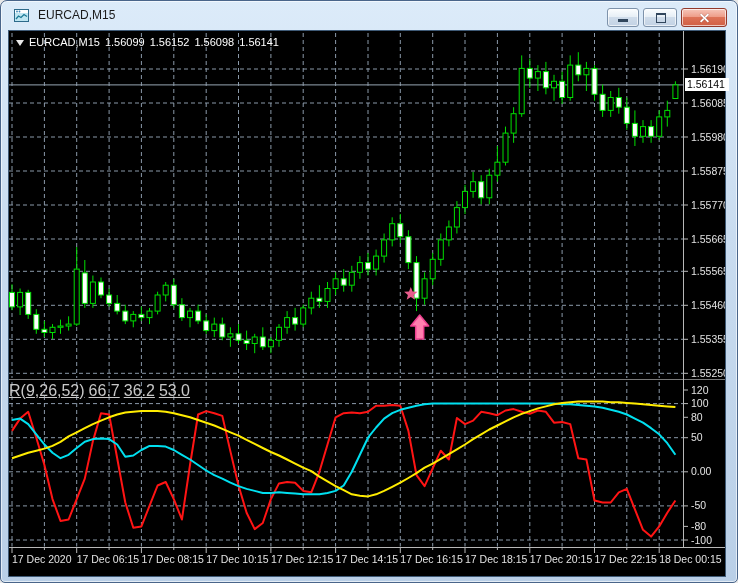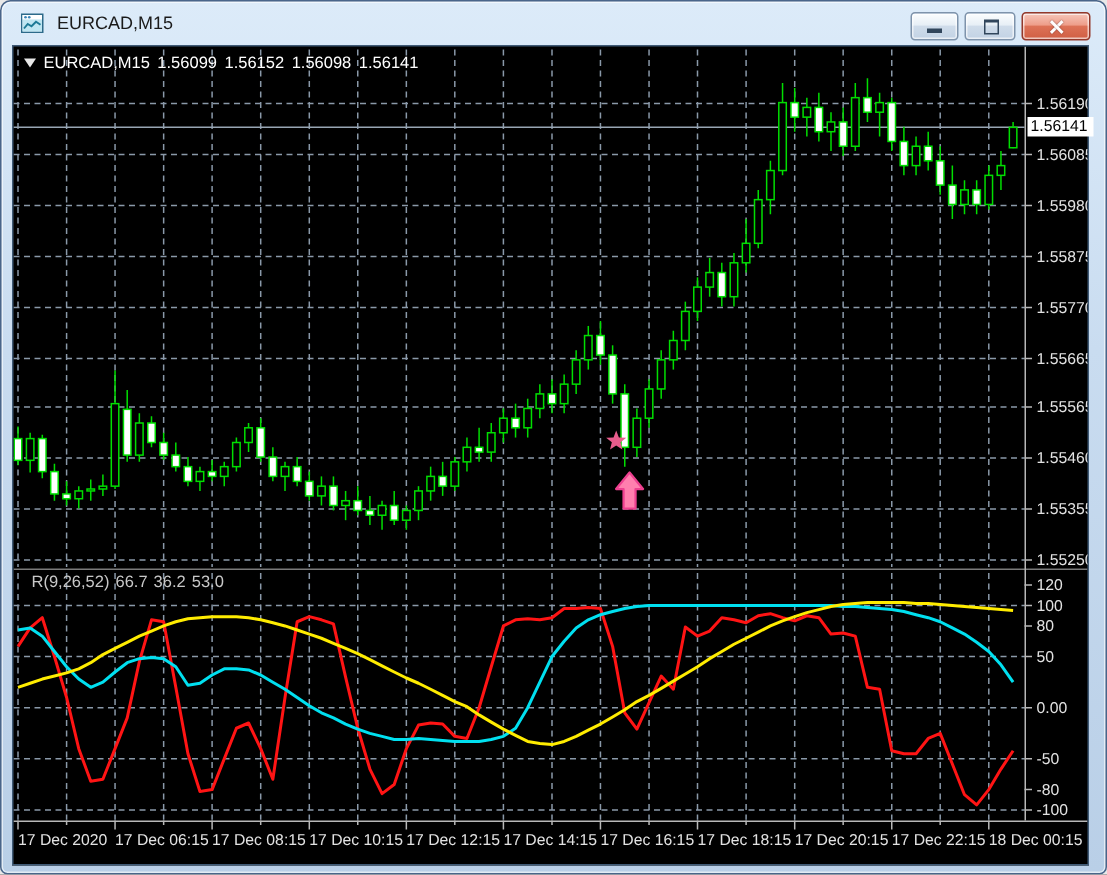--- a/index.html
+++ b/index.html
@@ -21,21 +21,21 @@
   .glyph-res{position:absolute;left:50%;top:4px;width:8px;height:7px;margin-left:-4px;border:1px solid #31465c;border-top-width:2px;background:transparent;}
   .glyph-x{position:absolute;left:50%;top:50%;width:11px;height:11px;transform:translate(-50%,-50%);}
   .glyph-x::before,.glyph-x::after{content:"";position:absolute;left:5px;top:0;width:2px;height:11px;background:#fff;box-shadow:0 0 1px rgba(60,0,0,.6);}
   .glyph-x::before{transform:rotate(45deg);}
   .glyph-x::after{transform:rotate(-45deg);}
   .client{position:absolute;left:7px;top:29px;width:716px;height:545px;background:#000;border:1px solid #3f5a76;}
   .client svg{position:absolute;left:0;top:0;display:block;}
   .chart-header{position:absolute;left:7px;top:5px;font-size:11px;color:#ffffff;white-space:nowrap;}
   .chart-header span{margin-right:5px;}
   .tri{display:inline-block;width:0;height:0;border-left:4px solid transparent;border-right:4px solid transparent;border-top:6px solid #e8e8e8;margin-right:3px;}
-  .ind-label{position:absolute;left:12px;top:351px;font-size:11px;color:#c8c8c8;white-space:nowrap;}
+  .ind-label{position:absolute;left:0;top:351px;font-size:16px;color:#c8c8c8;white-space:nowrap;text-decoration:underline;}
   .ind-label span{margin-right:4px;}
   .bid-badge{position:absolute;left:676px;top:47px;width:42px;height:13px;background:#ffffff;color:#000;
     font-size:10.5px;line-height:13px;padding-left:2px;}
   text{font-family:"Liberation Sans",sans-serif;}
 </style>
 </head>
 <body>
 
 <div class="window">
   <div class="titlebar">

